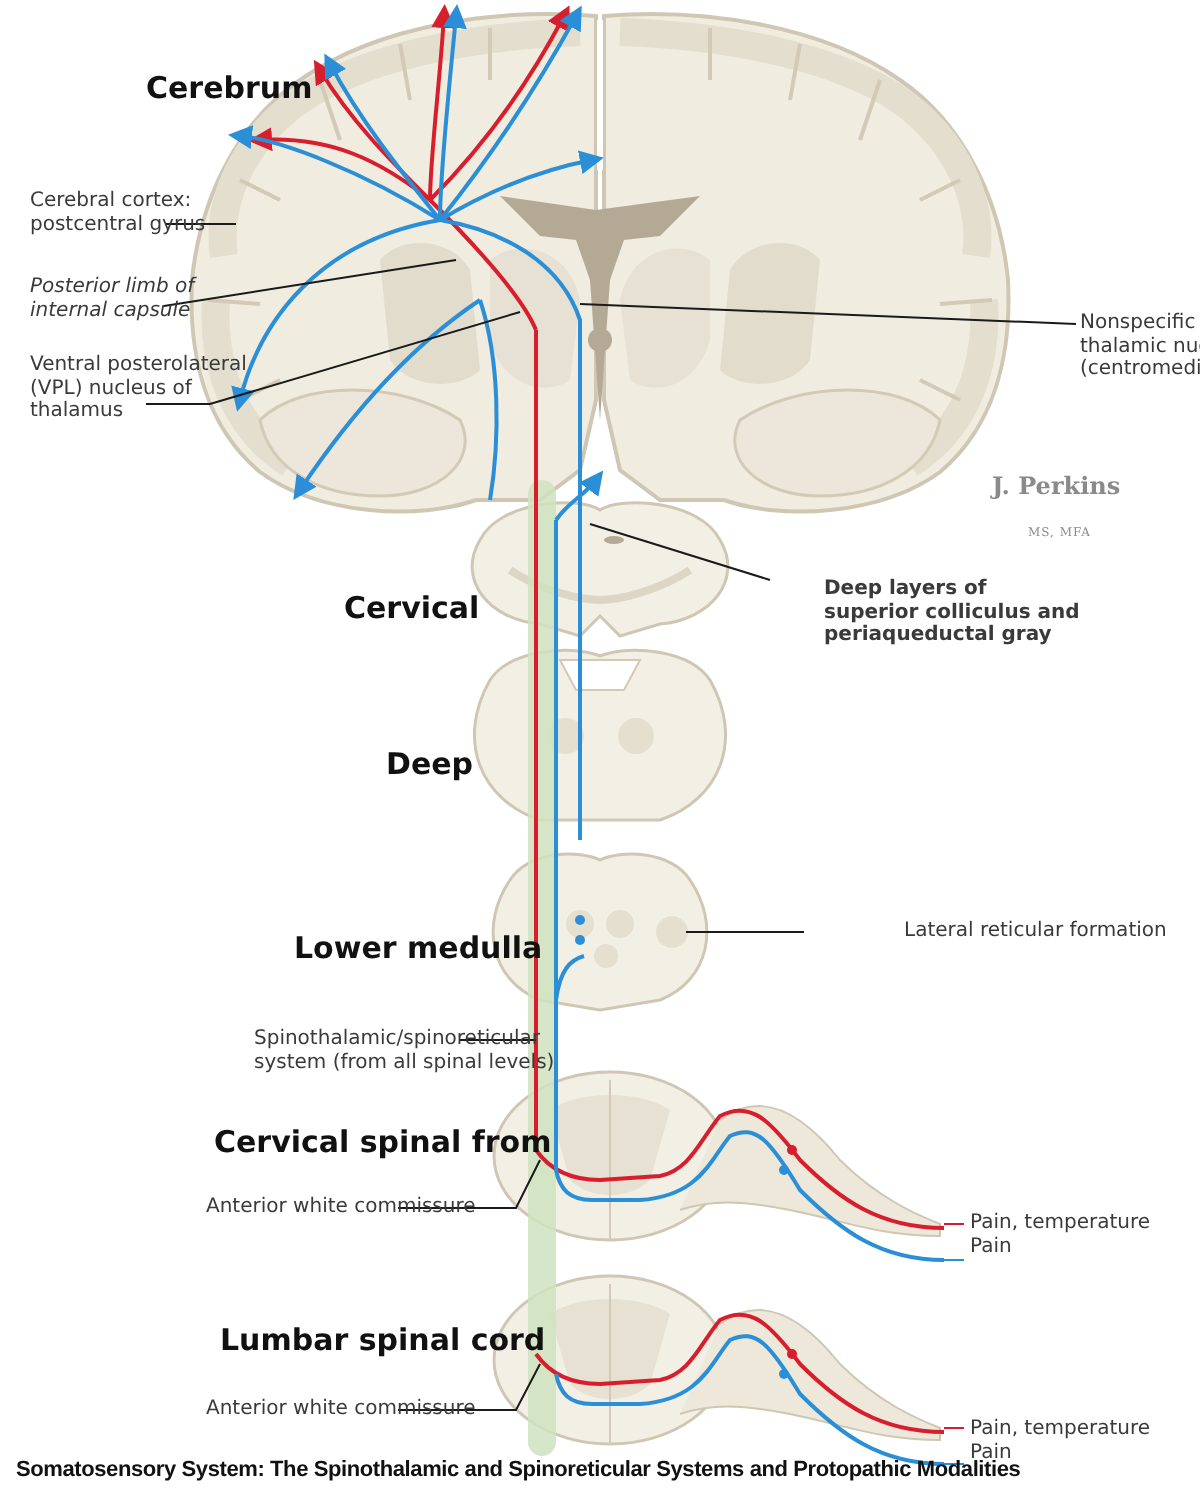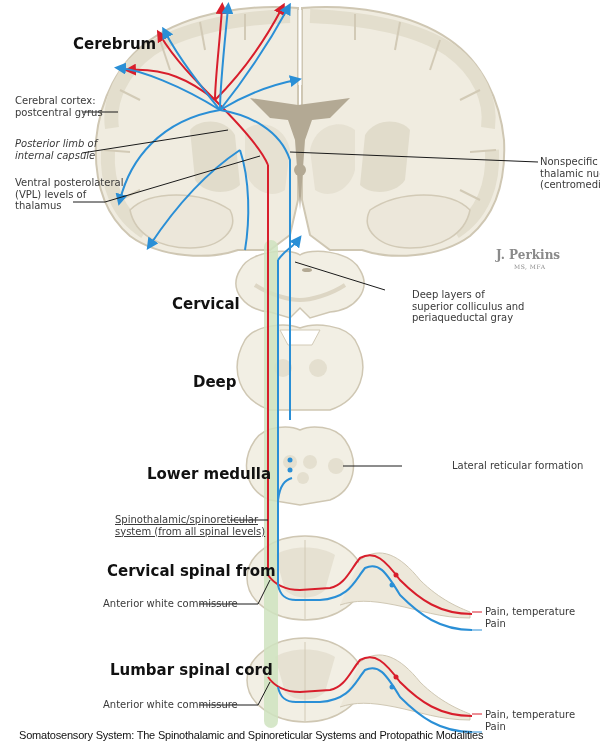--- a/index.html
+++ b/index.html
@@ -2,21 +2,21 @@
 <html><head>
 <meta charset="utf-8">
 <style>
   html, body { margin: 0; padding: 0; background: #ffffff; }
   body { width: 600px; height: 750px; position: relative; overflow: hidden; font-family: "DejaVu Sans", sans-serif; }
   #figure { position: absolute; left: 0; top: 0; width: 600px; height: 750px; }
   .lbl { position: absolute; font-size: 10px; line-height: 11.5px; color: #3a3a3a; white-space: pre-line; font-family: "DejaVu Sans", sans-serif; }
   .lbl-bold { position: absolute; font-size: 15px; font-weight: bold; color: #111; white-space: nowrap; font-family: "DejaVu Sans", sans-serif; }
   .credit-name { position: absolute; font-size: 12px; font-weight: bold; color: #8a8a8a; font-family: "DejaVu Serif", serif; }
   .credit-deg { position: absolute; font-size: 6px; color: #8a8a8a; font-family: "DejaVu Serif", serif; letter-spacing: 0.5px; }
-  .caption { position: absolute; left: 19px; top: 729px; font-size: 11px; font-weight: normal; color: #111; font-family: "Liberation Sans", sans-serif; letter-spacing: -0.2px; white-space: nowrap; }
+  .caption { position: absolute; left: 8px; top: 729px; font-size: 11px; font-weight: bold; color: #111; font-family: "Liberation Sans", sans-serif; letter-spacing: -0.2px; white-space: nowrap; }
 </style>
 </head>
 <body>
 
 <svg id="figure" viewBox="0 0 600 750" xmlns="http://www.w3.org/2000/svg">
   <defs>
     <marker id="arR" markerWidth="6" markerHeight="6" refX="3" refY="3" orient="auto">
         <path d="M0,0 L6,3 L0,6 z" fill="#d81e2c"></path>
       </marker>
     <marker id="arB" markerWidth="6" markerHeight="6" refX="3" refY="3" orient="auto">
@@ -154,34 +154,34 @@
 <div class="lbl-bold" style="left:193px; top:373px;">Deep</div>
 <div class="lbl-bold" style="left:147px; top:465px;">Lower medulla</div>
 <div class="lbl-bold" style="left:107px; top:562px;">Cervical spinal from</div>
 <div class="lbl-bold" style="left:110px; top:661px;">Lumbar spinal cord</div>
 
 <div class="lbl" style="left:15px; top:95px;">Cerebral cortex:
 postcentral gyrus</div>
 <div class="lbl" style="left:15px; top:138px;font-style:italic;">Posterior limb of
 internal capsule</div>
 <div class="lbl" style="left:15px; top:177px;">Ventral posterolateral
-(VPL) levels of
+(VPL) nucleus of
 thalamus</div>
 <div class="lbl" style="left:540px; top:156px;">Nonspecific
 thalamic nuclei
 (centromedian)</div>
-<div class="lbl" style="left:412px; top:289px;">Deep layers of
+<div class="lbl" style="left:412px; top:289px;font-weight:bold;">Deep layers of
 superior colliculus and
 periaqueductal gray</div>
 <div class="lbl" style="left:412px; top:460px;margin-left:40px;">Lateral reticular formation</div>
-<div class="lbl" style="left:115px; top:514px;text-decoration:underline;">Spinothalamic/spinoreticular
+<div class="lbl" style="left:127px; top:514px;">Spinothalamic/spinoreticular
 system (from all spinal levels)</div>
 <div class="lbl" style="left:103px; top:598px;">Anterior white commissure</div>
 <div class="lbl" style="left:103px; top:699px;">Anterior white commissure</div>
 <div class="lbl" style="left:485px; top:606px;">Pain, temperature</div>
 <div class="lbl" style="left:485px; top:618px;">Pain</div>
 <div class="lbl" style="left:485px; top:709px;">Pain, temperature</div>
 <div class="lbl" style="left:485px; top:721px;">Pain</div>
 
-<div class="credit-name" style="left:496px; top:248px;text-align:right;">J. Perkins</div>
+<div class="credit-name" style="left:496px; top:236px;text-align:right;">J. Perkins</div>
 <div class="credit-deg" style="left:514px; top:263px;">MS, MFA</div>
 
 <div class="caption">Somatosensory System: The Spinothalamic and Spinoreticular Systems and Protopathic Modalities</div>
 
 </body></html>

